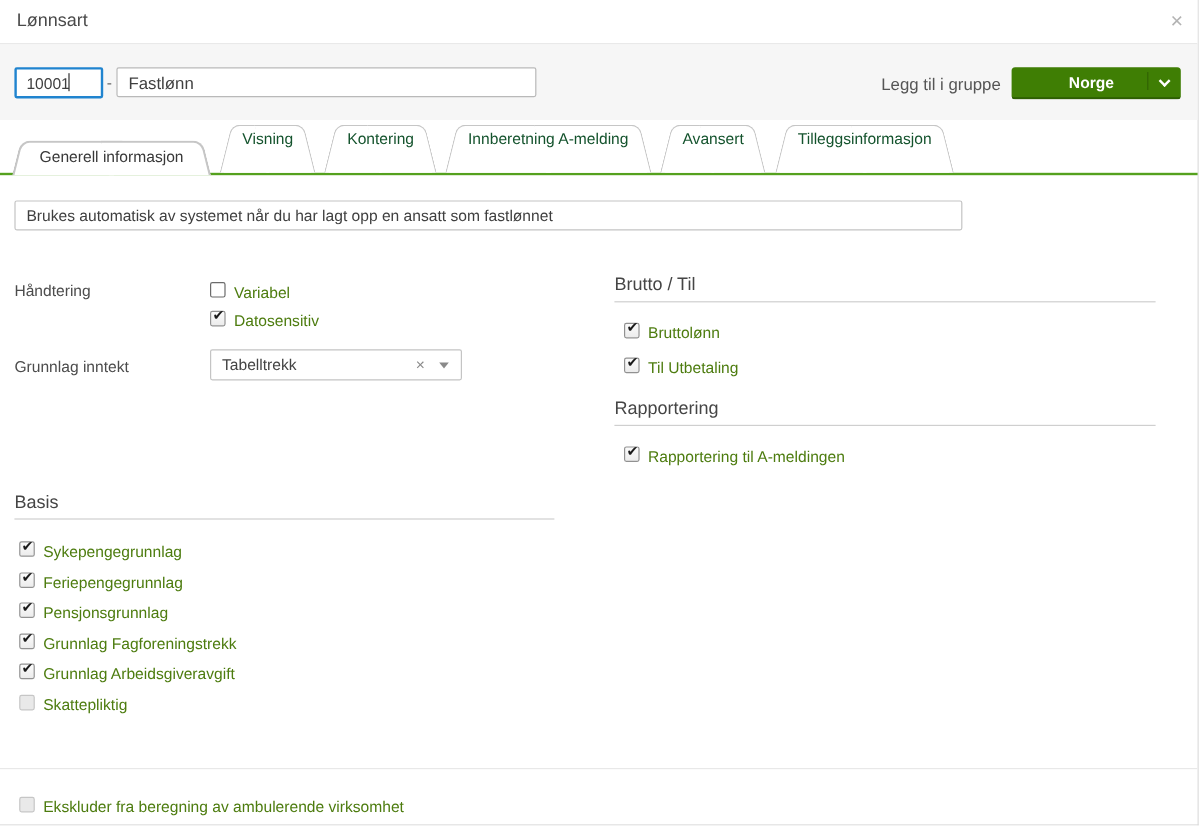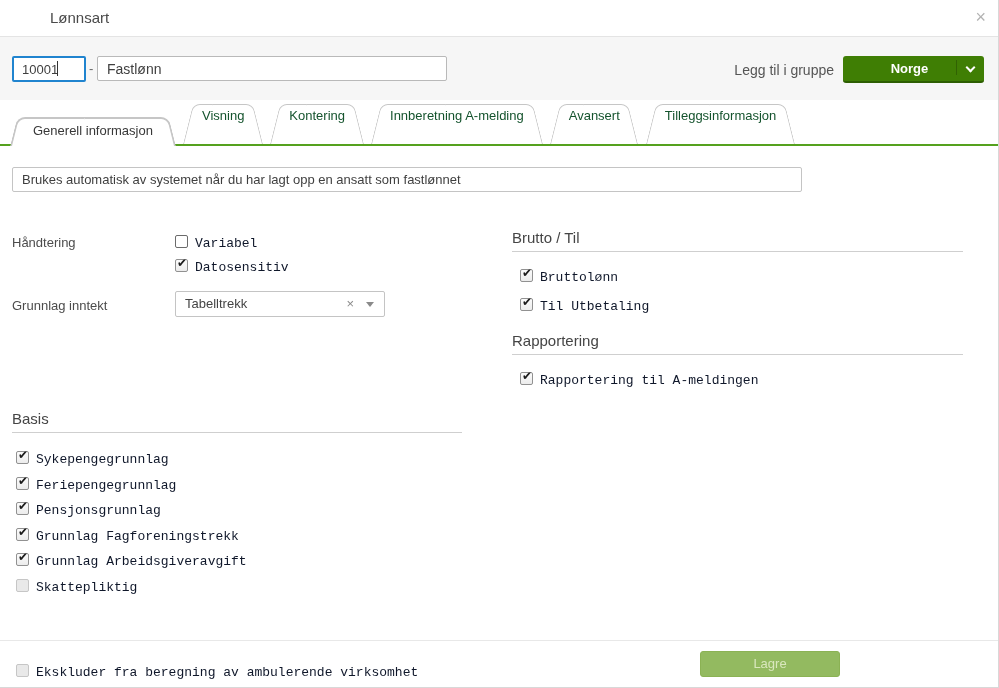--- a/index.html
+++ b/index.html
@@ -4,21 +4,21 @@
 <style>
   * { margin:0; padding:0; box-sizing:border-box; }
   html,body { background:#fff; }
   body { font-family:"Liberation Sans","DejaVu Sans",sans-serif; color:#444; }
   .dialog { position:relative; width:999px; height:688px; background:#fff; overflow:hidden;
             border-right:1px solid #d8d8d8; border-bottom:1px solid #d8d8d8; }
 
   
   .titlebar { position:absolute; left:0; top:0; width:100%; height:37px; background:#fff;
               border-bottom:1px solid #e4e4e4; }
-  .title { position:absolute; left:14px; top:9px; font-size:15px; color:#4a4a4a;margin-left:36px; }
+  .title { position:absolute; left:14px; top:9px; font-size:15px; color:#4a4a4a; }
   .close-x { position:absolute; right:12px; top:7px; font-size:18px; color:#b3b3b3; cursor:pointer; line-height:20px; }
 
   
   .header-strip { position:absolute; left:0; top:37px; width:100%; height:63px; background:#f6f6f6; }
   .inp { position:absolute; border:1px solid #b9b9b9; border-radius:2px; background:#fff;
          font-family:inherit; color:#3f3f3f; outline:none; }
   .inp.code { left:12px; top:56px; width:74px; height:26px; border:2px solid #2084cf; font-size:13px; padding:0 8px; }
   .caret { position:absolute; left:57px; top:61px; width:1px; height:15px; background:#333; }
   .dash { position:absolute; left:89px; top:61px; font-size:13px; color:#666; }
   .inp.name { left:97px; top:56px; width:350px; height:25px; font-size:14px; padding:0 9px; }
@@ -51,21 +51,21 @@
   .field-label { position:absolute; font-size:13px; color:#4c4c4c; }
   .section-h { position:absolute; font-size:15px; color:#454545; line-height:18px; padding-bottom:4px;
                border-bottom:1px solid #cfcfcf; }
 
   .cbrow { position:absolute; display:flex; align-items:flex-start; cursor:pointer; }
   .cb { position:relative; flex:0 0 auto; width:13px; height:13px; border:1px solid #6b6b6b; background:#fff;
         border-radius:2px; margin-right:7px; cursor:pointer; }
   .cb.checked { border-color:#919191; background:linear-gradient(#fbfbfb,#ececec); }
   .cb.checked::after { content:"\2714"; position:absolute; left:1px; top:-4px; font-size:12px; color:#1a1a1a; }
   .cb.disabled { border-color:#c6c6c6; background:#e9e9e9; }
-  .cbl { font-size:13px; color:#0f172a; line-height:15px; padding-top:1px; white-space:nowrap;font-family:Liberation Mono, monospace; }
+  .cbl { font-size:13px; color:#4d7c0f; line-height:15px; padding-top:1px; white-space:nowrap; }
 
   .select { position:absolute; left:175px; top:291px; width:210px; height:26px; background:#fff;
             border:1px solid #c4c4c4; border-radius:2px; cursor:pointer; }
   .sel-val { position:absolute; left:9px; top:0; line-height:24px; font-size:13px; color:#444; }
   .sel-clear { position:absolute; right:30px; top:0; line-height:24px; font-size:13px; color:#8a8a8a; cursor:pointer; }
   .sel-caret { position:absolute; right:10px; top:10px; width:0; height:0;
                border-left:4px solid transparent; border-right:4px solid transparent; border-top:5px solid #8a8a8a; }
 
   
   .footer-line { position:absolute; left:0; top:640px; width:100%; border-top:1px solid #e8e8e8; }
@@ -166,15 +166,14 @@
   <div class="cbrow" style="left:16px;top:579px;">
     <span class="cb disabled"></span>
     <span class="cbl">Skattepliktig</span>
   </div>
   <div class="cbrow" style="left:16px;top:616px;margin-top:48px;">
     <span class="cb disabled"></span>
     <span class="cbl">Ekskluder fra beregning av ambulerende virksomhet</span>
   </div>
 
   <div class="footer-line"></div>
-  <div class="btn save" style="background:#93ba60;">Lagre</div>
 
 </div>
 
 </body></html>

